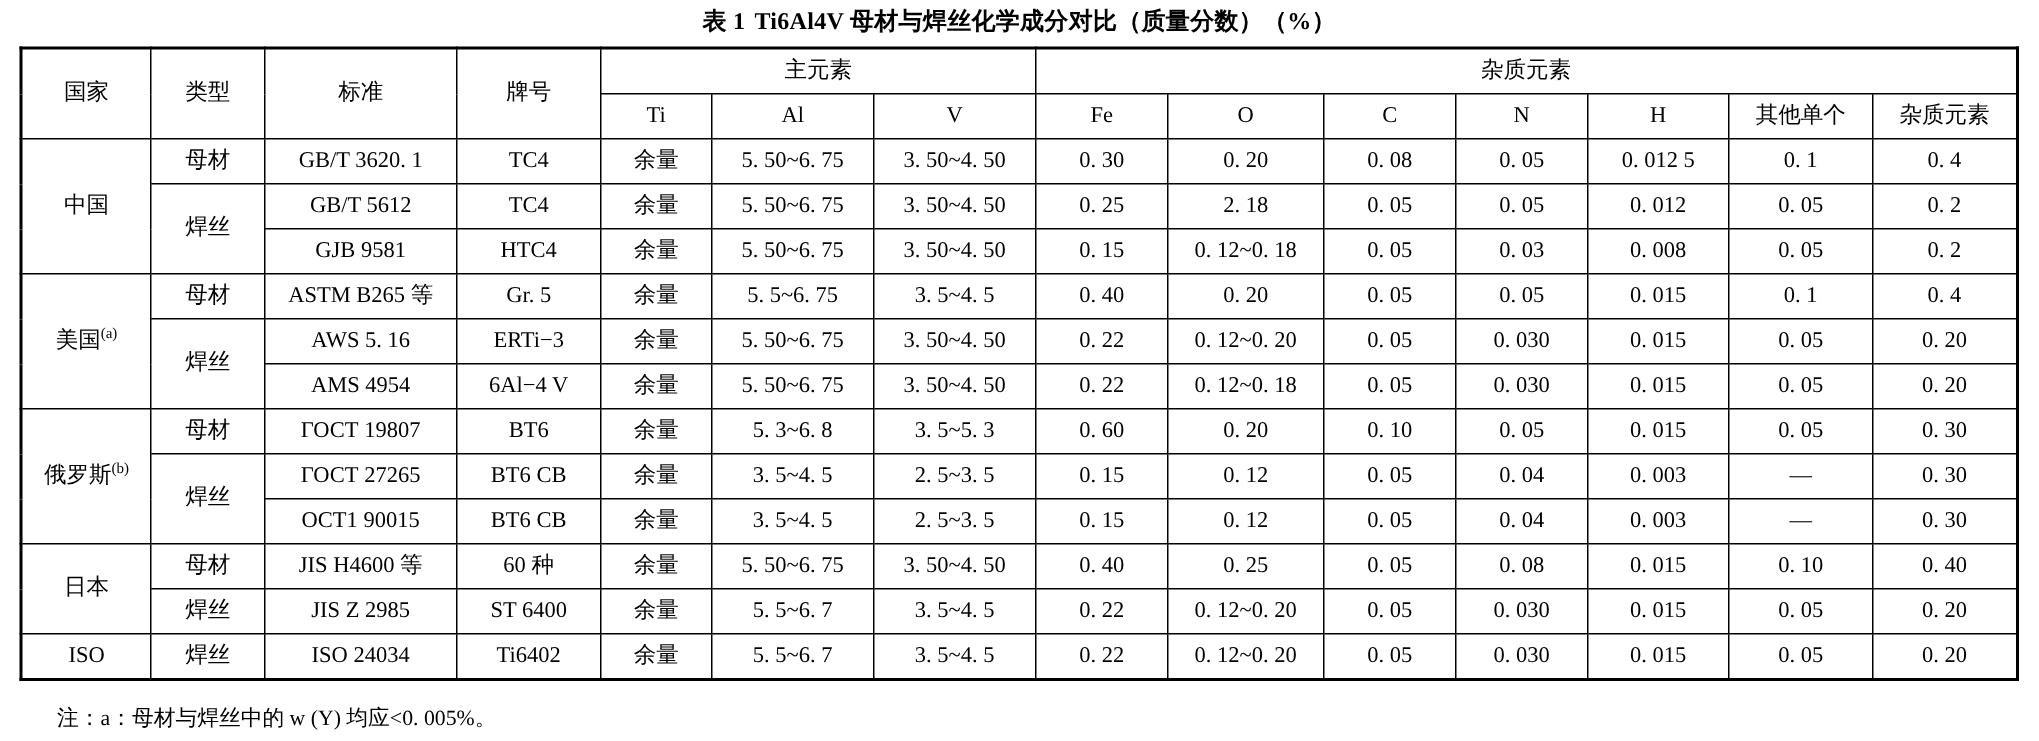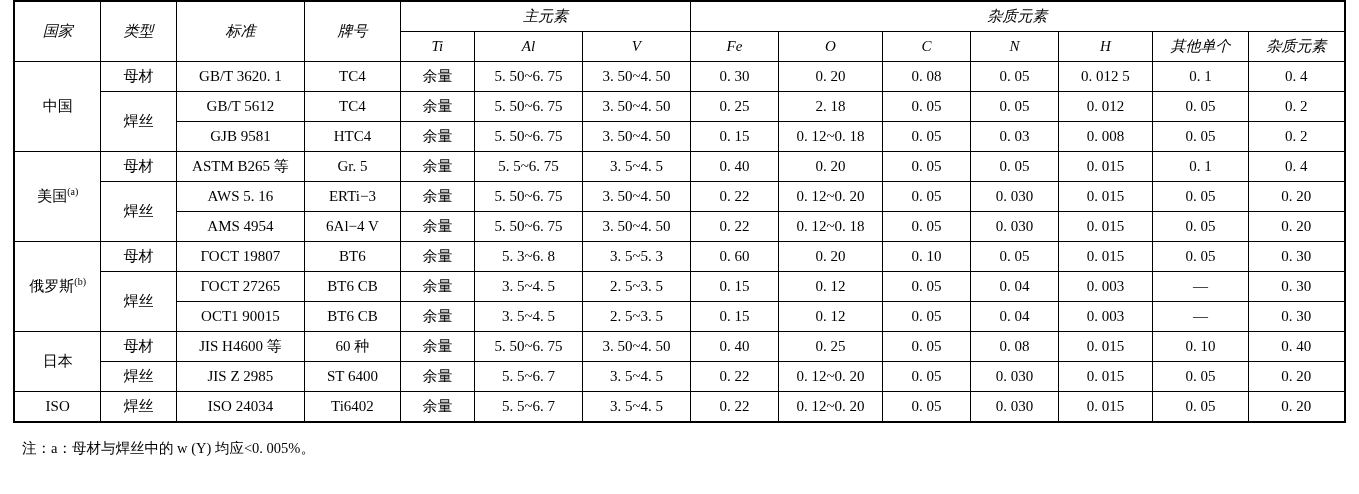--- a/index.html
+++ b/index.html
@@ -43,21 +43,20 @@
     text-align: center;
     vertical-align: middle;
     font-size: 15px;
     padding: 2px 2px;
     height: 25px;
     line-height: 1.15;
     font-family: "Liberation Serif", "DejaVu Serif", serif;
   }
   table.main thead th {
     font-weight: normal;
-    font-style: italic;
   }
   
   table.main {
     border: 2px solid #000;
   }
   table.main tr.head-top th {
     border-top: none;
   }
   .col-country { width: 86px; }
   .col-type { width: 76px; }
@@ -79,34 +78,38 @@
     vertical-align: super;
     line-height: 0;
   }
   .notes {
     margin: 14px 0 0 22px;
     font-size: 14.5px;
     line-height: 1.6;
   }
   .notes .note-line {
     white-space: nowrap;
+    margin-left: 16px;
   }
   .notes .note-label {
     display: inline-block;
   }
   .notes .indent {
     display: inline-block;
     width: 30px;
   }
 </style>
 </head>
 <body>
 
 <div class="page">
 
+  <div class="table-caption">
+    <span class="cap-num">表 1</span><span>Ti6Al4V 母材与焊丝化学成分对比（质量分数）（%）</span>
+  </div>
 
   <table class="main">
     <colgroup>
       <col class="col-country">
         <col class="col-type">
         <col class="col-standard">
         <col class="col-brand">
       <col class="col-ti">
         <col class="col-al">
         <col class="col-v">

